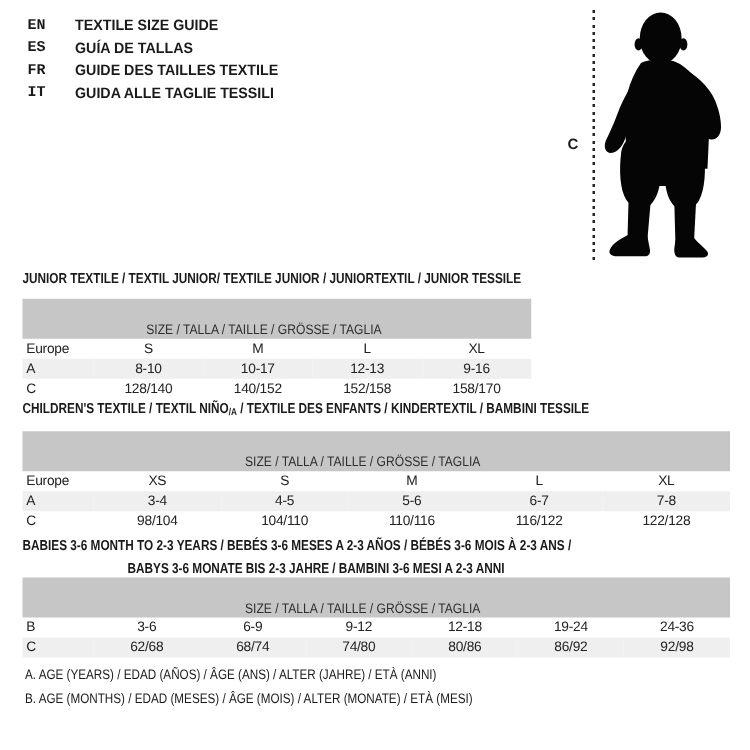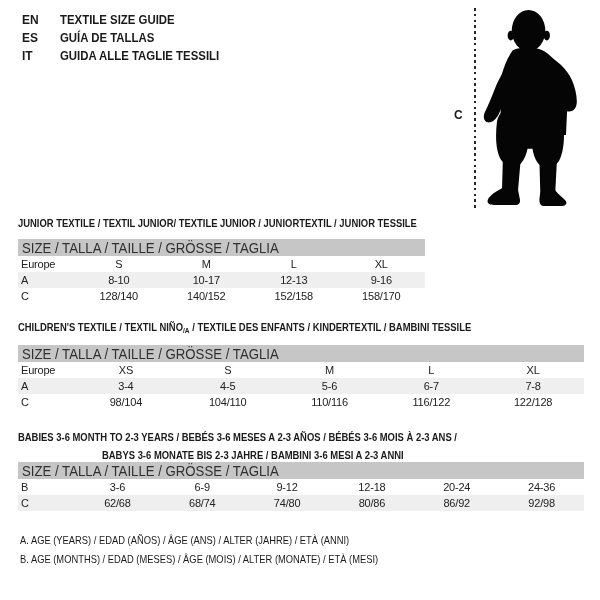--- a/index.html
+++ b/index.html
@@ -11,43 +11,43 @@
   
   .cond { display:inline-block; transform-origin:0 50%; white-space:nowrap; }
   .c82 { transform:scaleX(0.82); }
   .c85 { transform:scaleX(0.85); }
   .c88 { transform:scaleX(0.88); }
   .c95 { transform:scaleX(0.95); }
 
   
   .lang-list { position:absolute; left:22px; top:11px; }
   .lang-row { height:18px; line-height:18px; font-weight:bold; font-size:12px; }
-  .lang-code { display:inline-block; width:38px; vertical-align:top; }
+  .lang-code { display:inline-block; width:38px; vertical-align:top;font-family:Liberation Mono, monospace; }
 
   
   .dotted-line {
     position:absolute; left:474px; top:8px; width:2px; height:200px;
     background:repeating-linear-gradient(to bottom,#262626 0 2.5px, transparent 2.5px 5.8px);
   }
   .c-label { position:absolute; left:454px; top:108px; font-weight:bold; font-size:12px; }
   .toddler { position:absolute; left:481px; top:7px; }
 
   
   .sec-head { position:absolute; left:18px; font-size:11.5px; font-weight:bold; line-height:16px;text-align:center; }
   #sec3-head { line-height:18px; }
   .sub { font-size:8px; vertical-align:-2px; }
 
   
   .size-table { position:absolute; left:18px; border-collapse:collapse; table-layout:fixed; }
   #table1 { top:239px; width:407px; }
   #table2 { top:345px; width:566px; }
   #table3 { top:462px; width:566px; }
   .size-table th {
-    background:var(--bar,#c6c6c6); height:15px; font-weight:normal; font-size:15px;
-    text-align:left; padding:0 0 0 4px; color:#2f2f2f;
+    background:var(--bar,#c6c6c6); height:15px; font-weight:normal; font-size:11px;
+    text-align:center; padding:17px 0 0 4px; color:#2f2f2f;
   }
   .size-table td {
     height:16px; font-size:11px; text-align:center; padding:0;
     letter-spacing:-0.2px; color:#222; line-height:16px;
   }
   .size-table td.lbl { text-align:left; padding-left:3px;margin-top:28px; }
   .size-table tbody tr:nth-child(even) { background:var(--altrow,#efefef); }
 
   
   .footnotes { position:absolute; left:20px; top:531px; }
@@ -57,20 +57,23 @@
 <body>
 
 <div class="sheet">
 
   <div class="lang-list">
     <div class="lang-row">
       <span class="lang-code">EN</span><span class="cond c95">TEXTILE SIZE GUIDE</span>
     </div>
     <div class="lang-row">
       <span class="lang-code">ES</span><span class="cond c95">GUÍA DE TALLAS</span>
+    </div>
+    <div class="lang-row">
+      <span class="lang-code">FR</span><span class="cond c95">GUIDE DES TAILLES TEXTILE</span>
     </div>
     <div class="lang-row">
       <span class="lang-code">IT</span><span class="cond c95">GUIDA ALLE TAGLIE TESSILI</span>
     </div>
   </div>
 
   <div class="dotted-line"></div>
   <div class="c-label">C</div>
   <svg class="toddler" width="101" height="200" viewBox="0 0 100 203" fill="#050505" xmlns="http://www.w3.org/2000/svg">
     <ellipse cx="47" cy="24" rx="17" ry="21"></ellipse>
@@ -191,21 +194,21 @@
         <th colspan="7"><span class="cond c88">SIZE / TALLA / TAILLE / GRÖSSE / TAGLIA</span></th>
       </tr>
     </thead>
     <tbody>
       <tr>
         <td class="lbl">B</td>
         <td>3-6</td>
         <td>6-9</td>
         <td>9-12</td>
         <td>12-18</td>
-        <td>20-24</td>
+        <td>19-24</td>
         <td>24-36</td>
       </tr>
       <tr>
         <td class="lbl">C</td>
         <td>62/68</td>
         <td>68/74</td>
         <td>74/80</td>
         <td>80/86</td>
         <td>86/92</td>
         <td>92/98</td>

